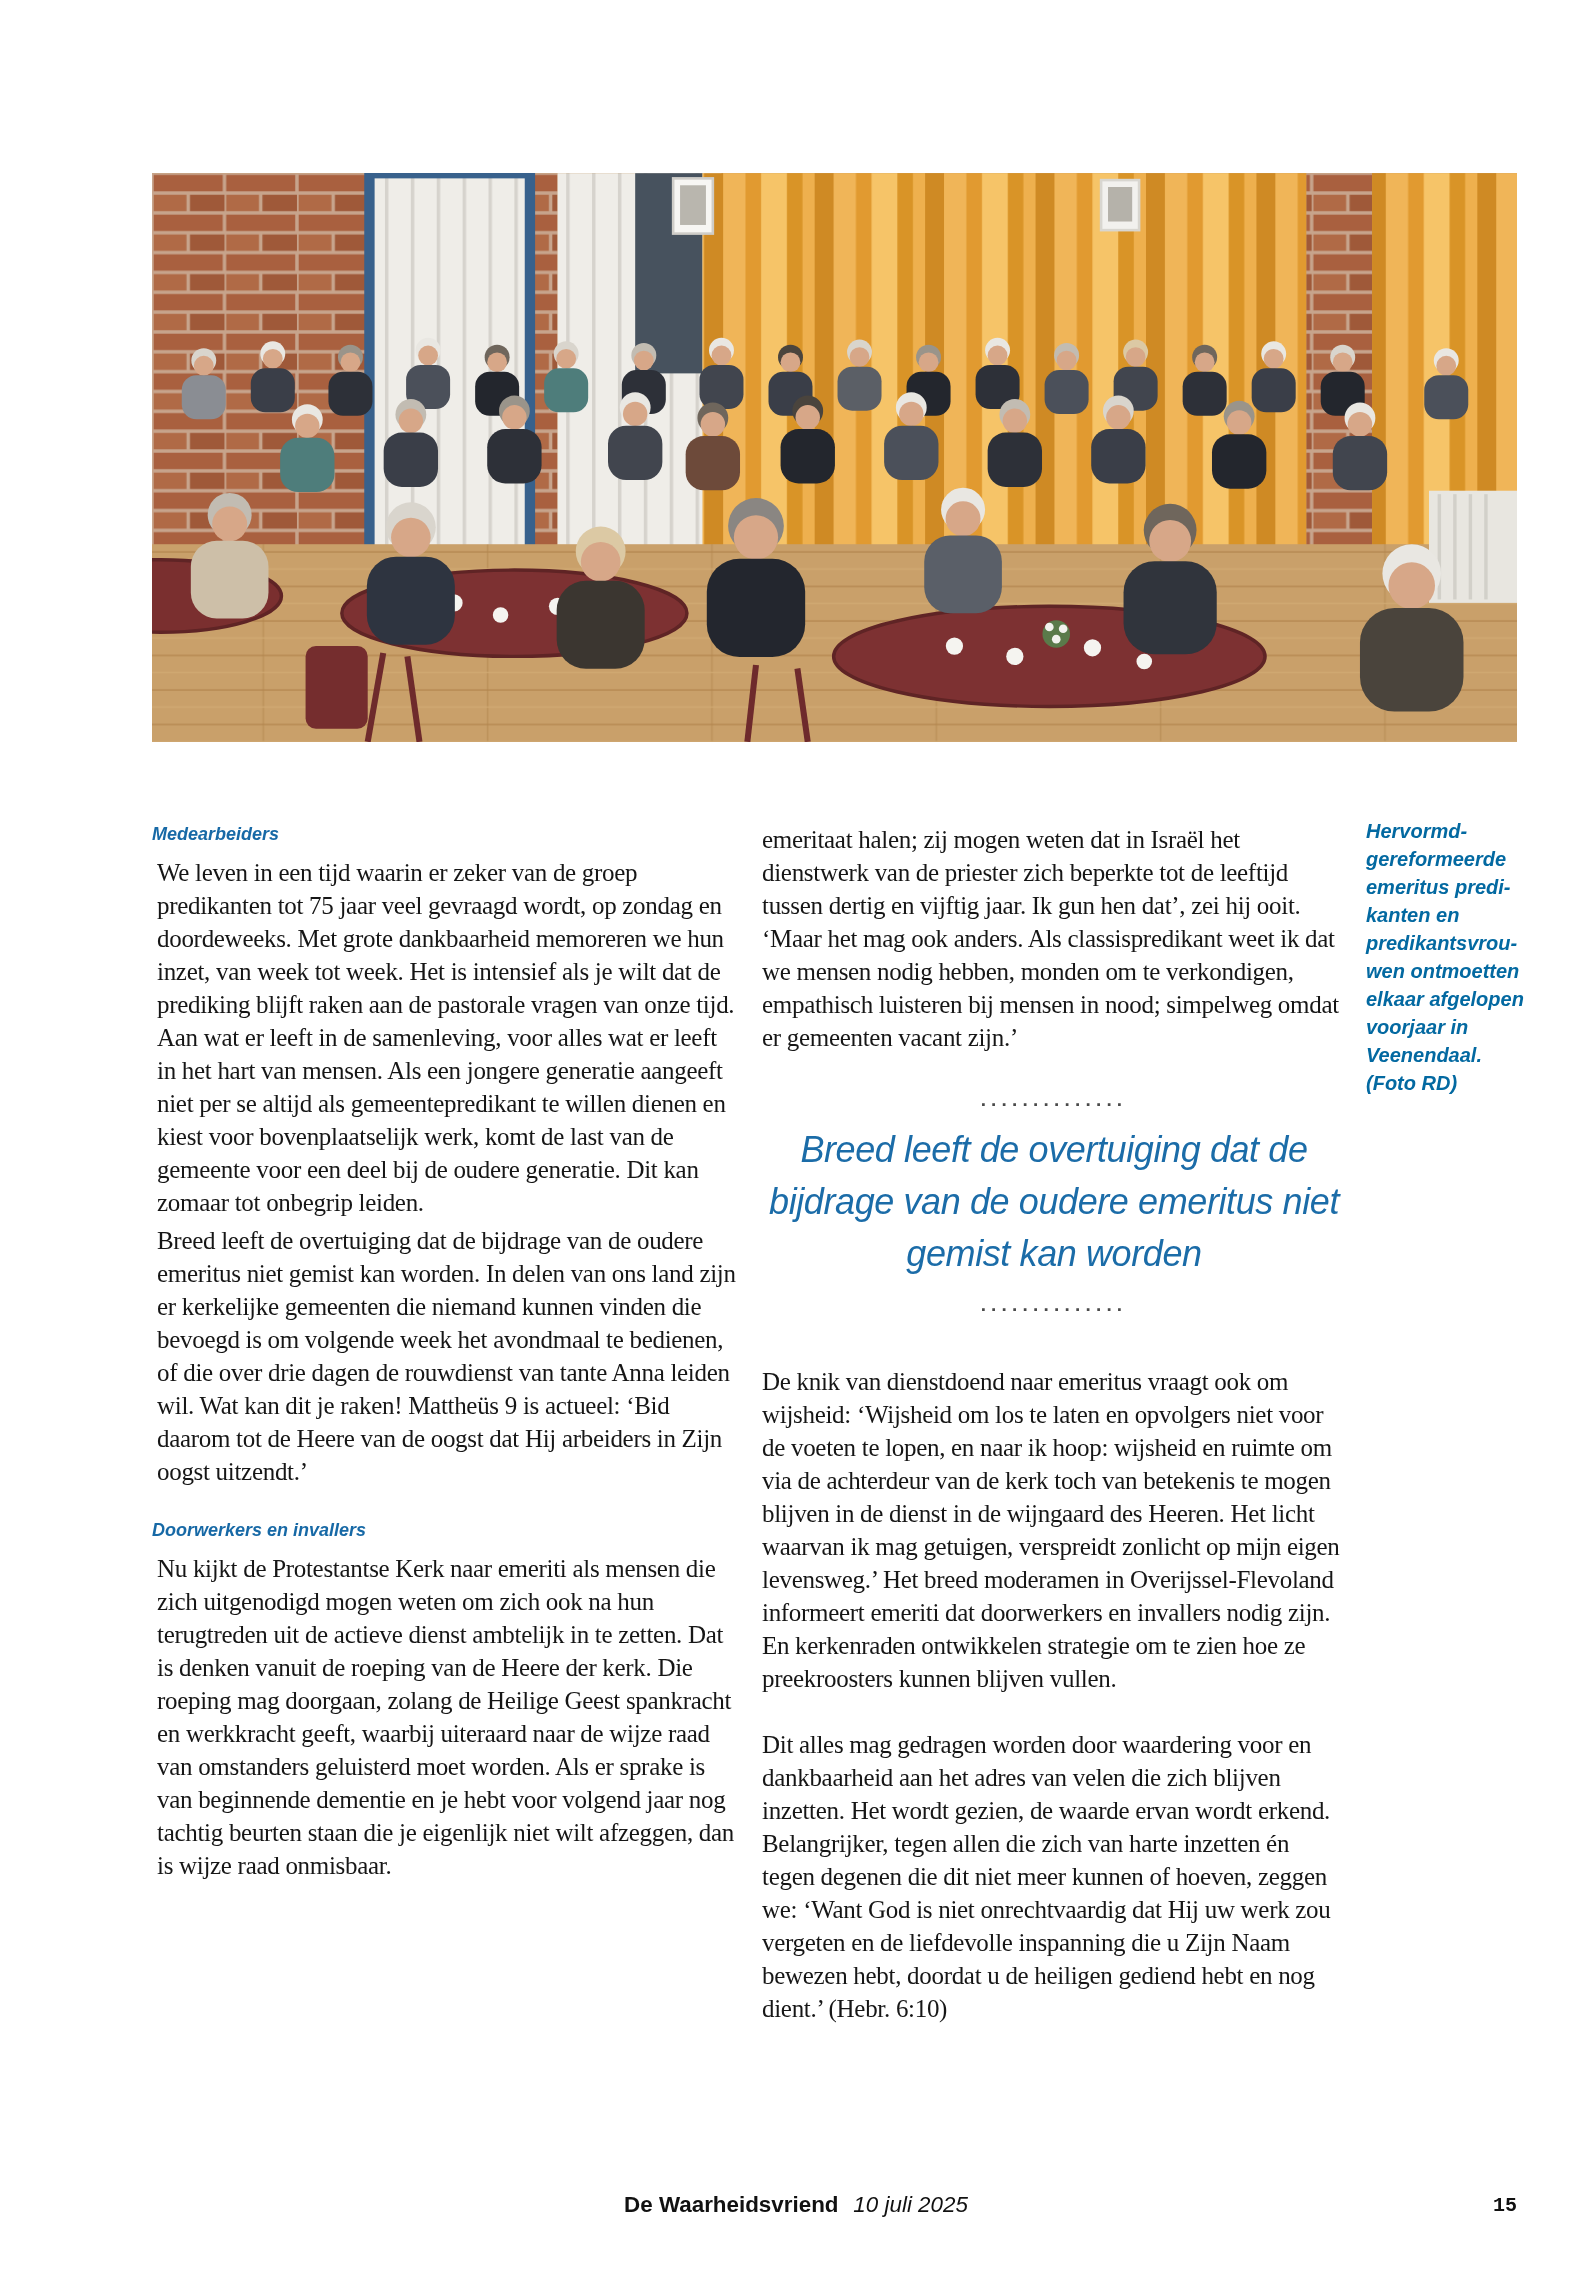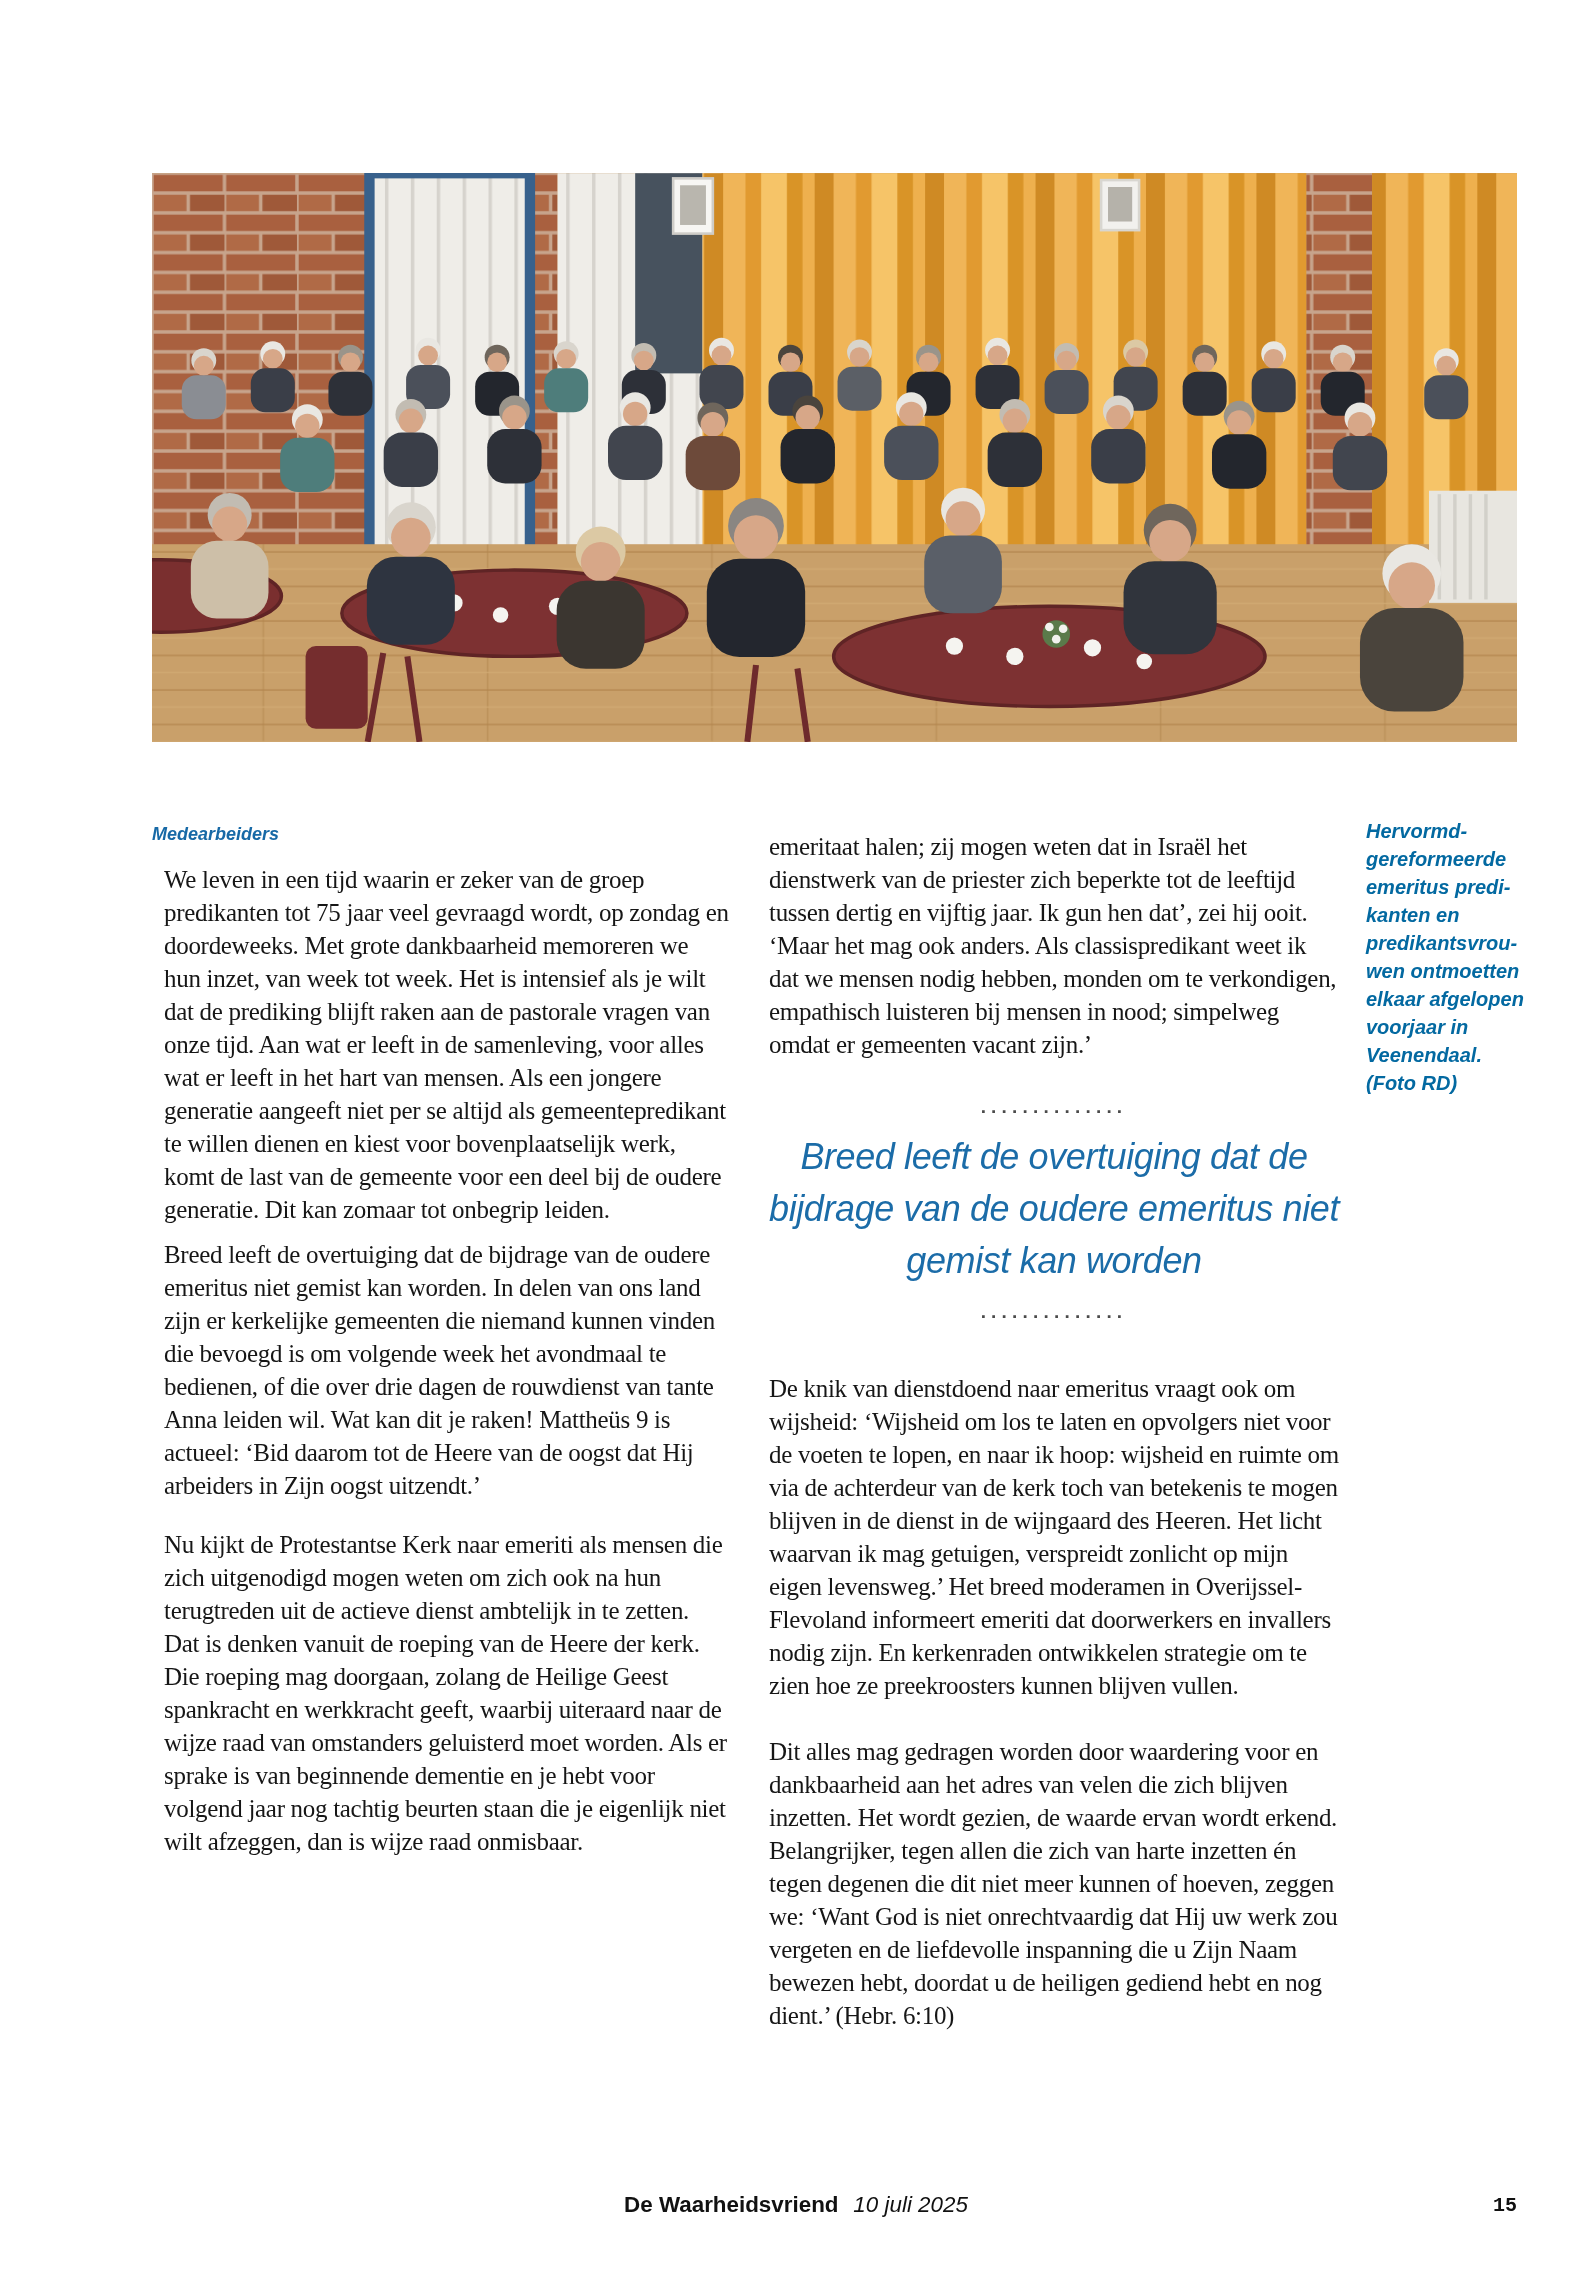--- a/index.html
+++ b/index.html
@@ -19,21 +19,21 @@
     font-family:"Liberation Sans", sans-serif; font-style:italic; font-weight:bold;
     font-size:20px; line-height:28px; color:#0369a1; white-space:pre-line;
   }
   
   .col {
     position:absolute; top:818px; font-size:25px; line-height:33px;
     letter-spacing:-0.3px; color:#161616; text-align:left;
   }
   .col1 { left:152px; width:590px; }
   .col2 { left:757px; width:594px; }
-  .col p { margin:12px; }
+  .col p { margin:5px; }
   .section-heading {
     font-family:"Liberation Sans", sans-serif; font-style:italic; font-weight:bold;
     color:#1769a6; font-size:18px; line-height:33px; margin:0 0 4.3px 0; letter-spacing:0;
   }
   .section-2 { margin-top:26px; }
   
   .pullquote-block { margin:35px 0 50px 0; text-align:center; }
   .dots {
     font-family:"Liberation Sans", sans-serif; font-size:19px; line-height:21px;
     letter-spacing:5.2px; color:#4a4a4a; font-weight:bold;
@@ -336,20 +336,21 @@
 Veenendaal.
 (Foto RD)</div>
 
   <div class="col col1">
     <section>
       <h3 class="section-heading">Medearbeiders</h3>
       <p>We leven in een tijd waarin er zeker van de groep predikanten tot 75 jaar veel gevraagd wordt, op zondag en doordeweeks. Met grote dankbaarheid memoreren we hun inzet, van week tot week. Het is intensief als je wilt dat de prediking blijft raken aan de pastorale vragen van onze tijd. Aan wat er leeft in de samenleving, voor alles wat er leeft in het hart van mensen. Als een jongere generatie aangeeft niet per se altijd als gemeentepredikant te willen dienen en kiest voor bovenplaatselijk werk, komt de last van de gemeente voor een deel bij de oudere generatie. Dit kan zomaar tot onbegrip leiden.</p>
       <p>Breed leeft de overtuiging dat de bijdrage van de oudere emeritus niet gemist kan worden. In delen van ons land zijn er kerkelijke gemeenten die niemand kunnen vinden die bevoegd is om volgende week het avondmaal te bedienen, of die over drie dagen de rouwdienst van tante Anna leiden wil. Wat kan dit je raken! Mattheüs 9 is actueel: ‘Bid daarom tot de Heere van de oogst dat Hij arbeiders in Zijn oogst uitzendt.’</p>
     </section>
     <section class="section-2">
+      <h3 class="section-heading">Doorwerkers en invallers</h3>
       <p>Nu kijkt de Protestantse Kerk naar emeriti als mensen die zich uitgenodigd mogen weten om zich ook na hun terugtreden uit de actieve dienst ambtelijk in te zetten. Dat is denken vanuit de roeping van de Heere der kerk. Die roeping mag doorgaan, zolang de Heilige Geest spankracht en werkkracht geeft, waarbij uiteraard naar de wijze raad van omstanders geluisterd moet worden. Als er sprake is van beginnende dementie en je hebt voor volgend jaar nog tachtig beurten staan die je eigenlijk niet wilt afzeggen, dan is wijze raad onmisbaar.</p>
     </section>
   </div>
 
   <div class="col col2">
     <p>emeritaat halen; zij mogen weten dat in Israël het dienstwerk van de priester zich beperkte tot de leeftijd tussen dertig en vijftig jaar. Ik gun hen dat’, zei hij ooit. ‘Maar het mag ook anders. Als classispredikant weet ik dat we mensen nodig hebben, monden om te verkondigen, empathisch luisteren bij mensen in nood; simpelweg omdat er gemeenten vacant zijn.’</p>
     <div class="pullquote-block">
       <div class="dots">..............</div>
       <div class="pullquote-text">Breed leeft de overtuiging dat de bijdrage van de oudere emeritus niet gemist kan worden</div>
       <div class="dots">..............</div>

